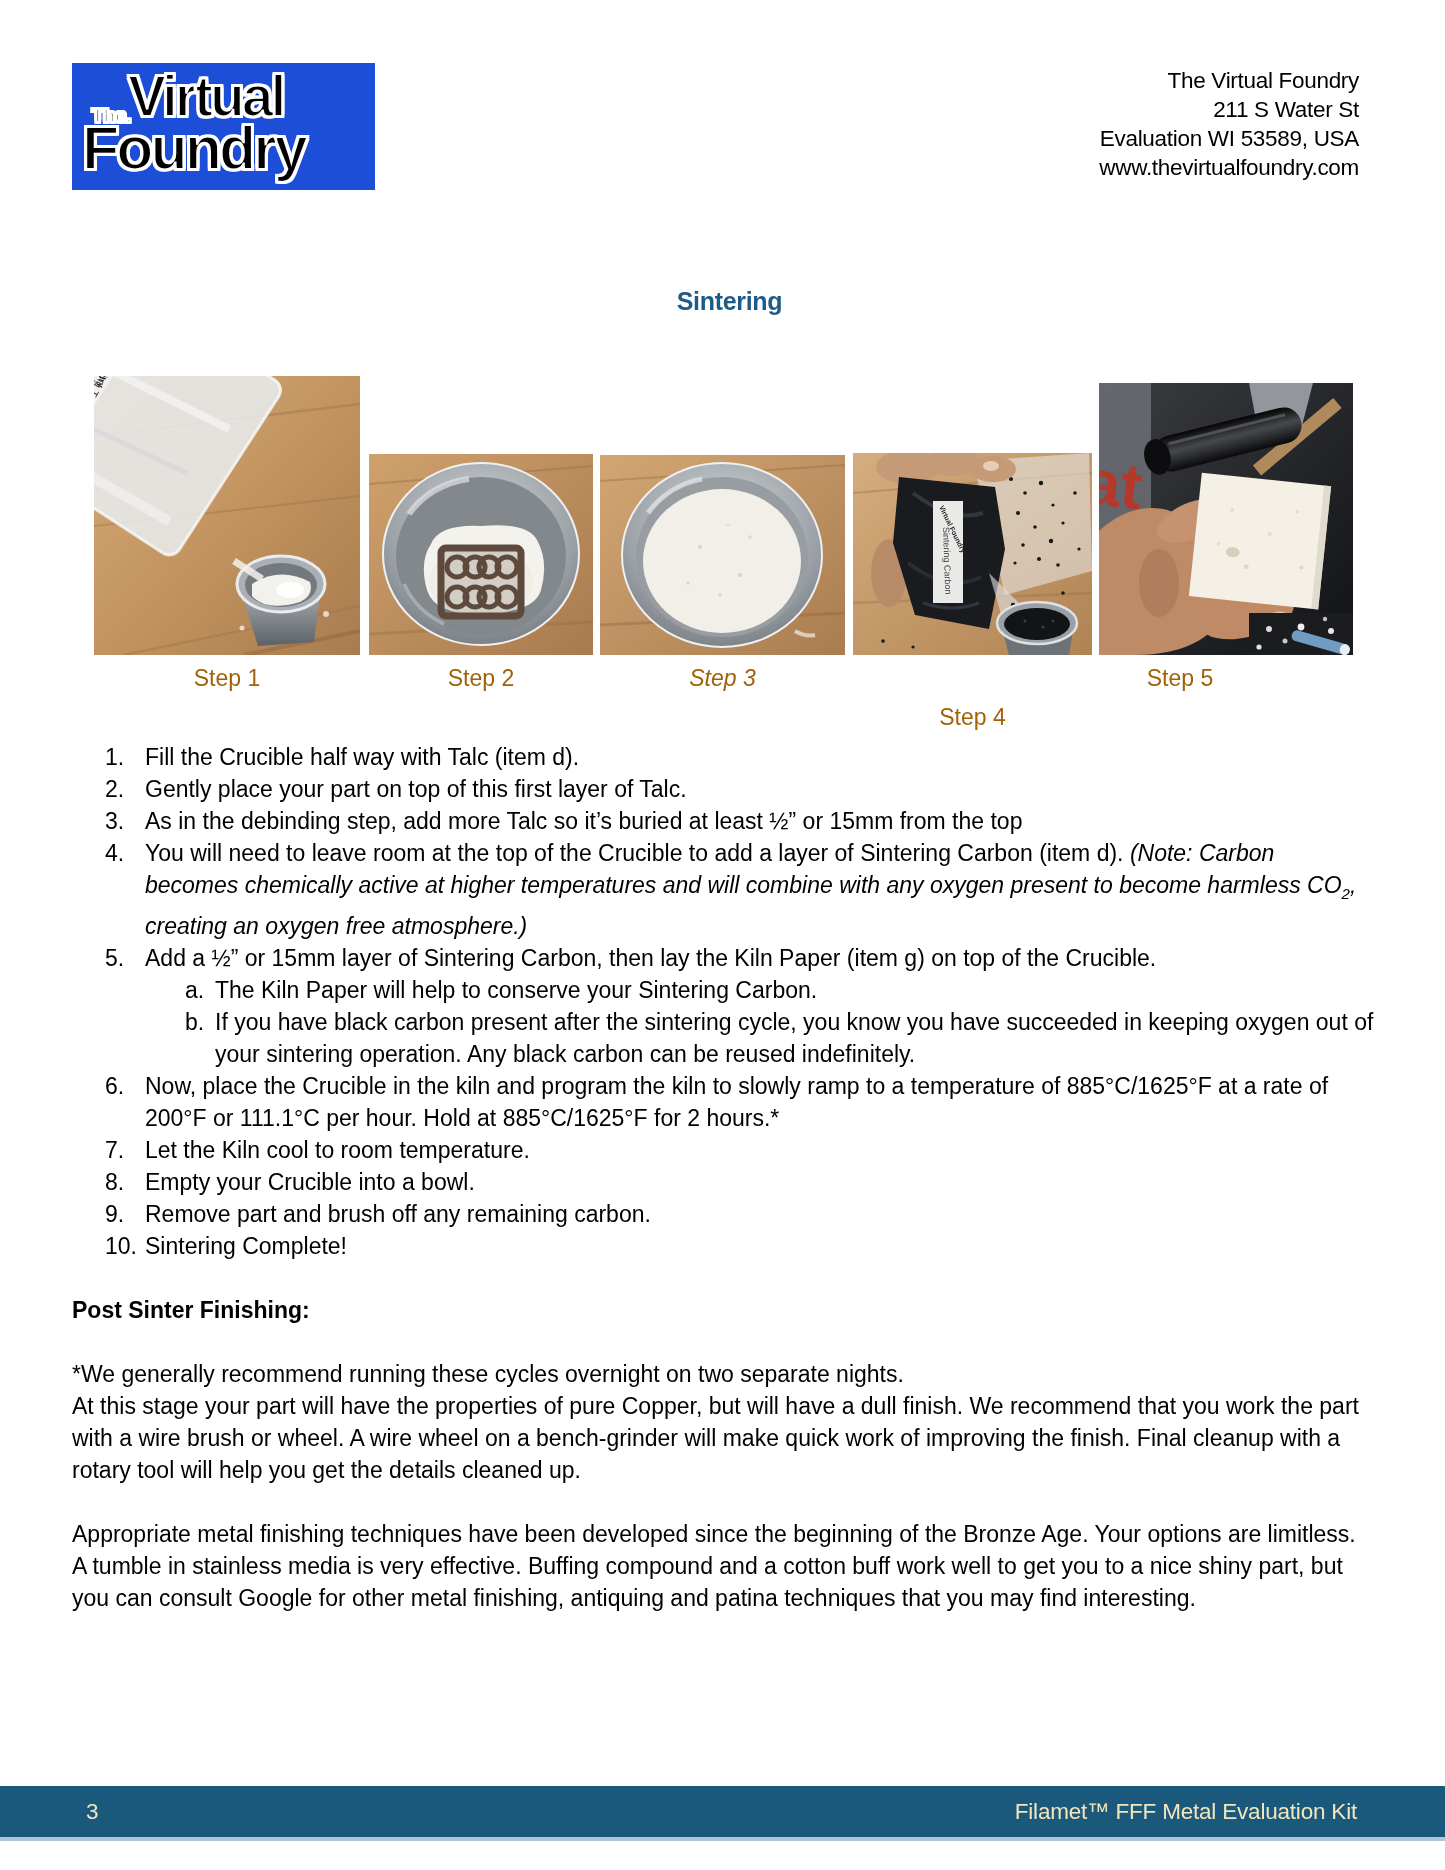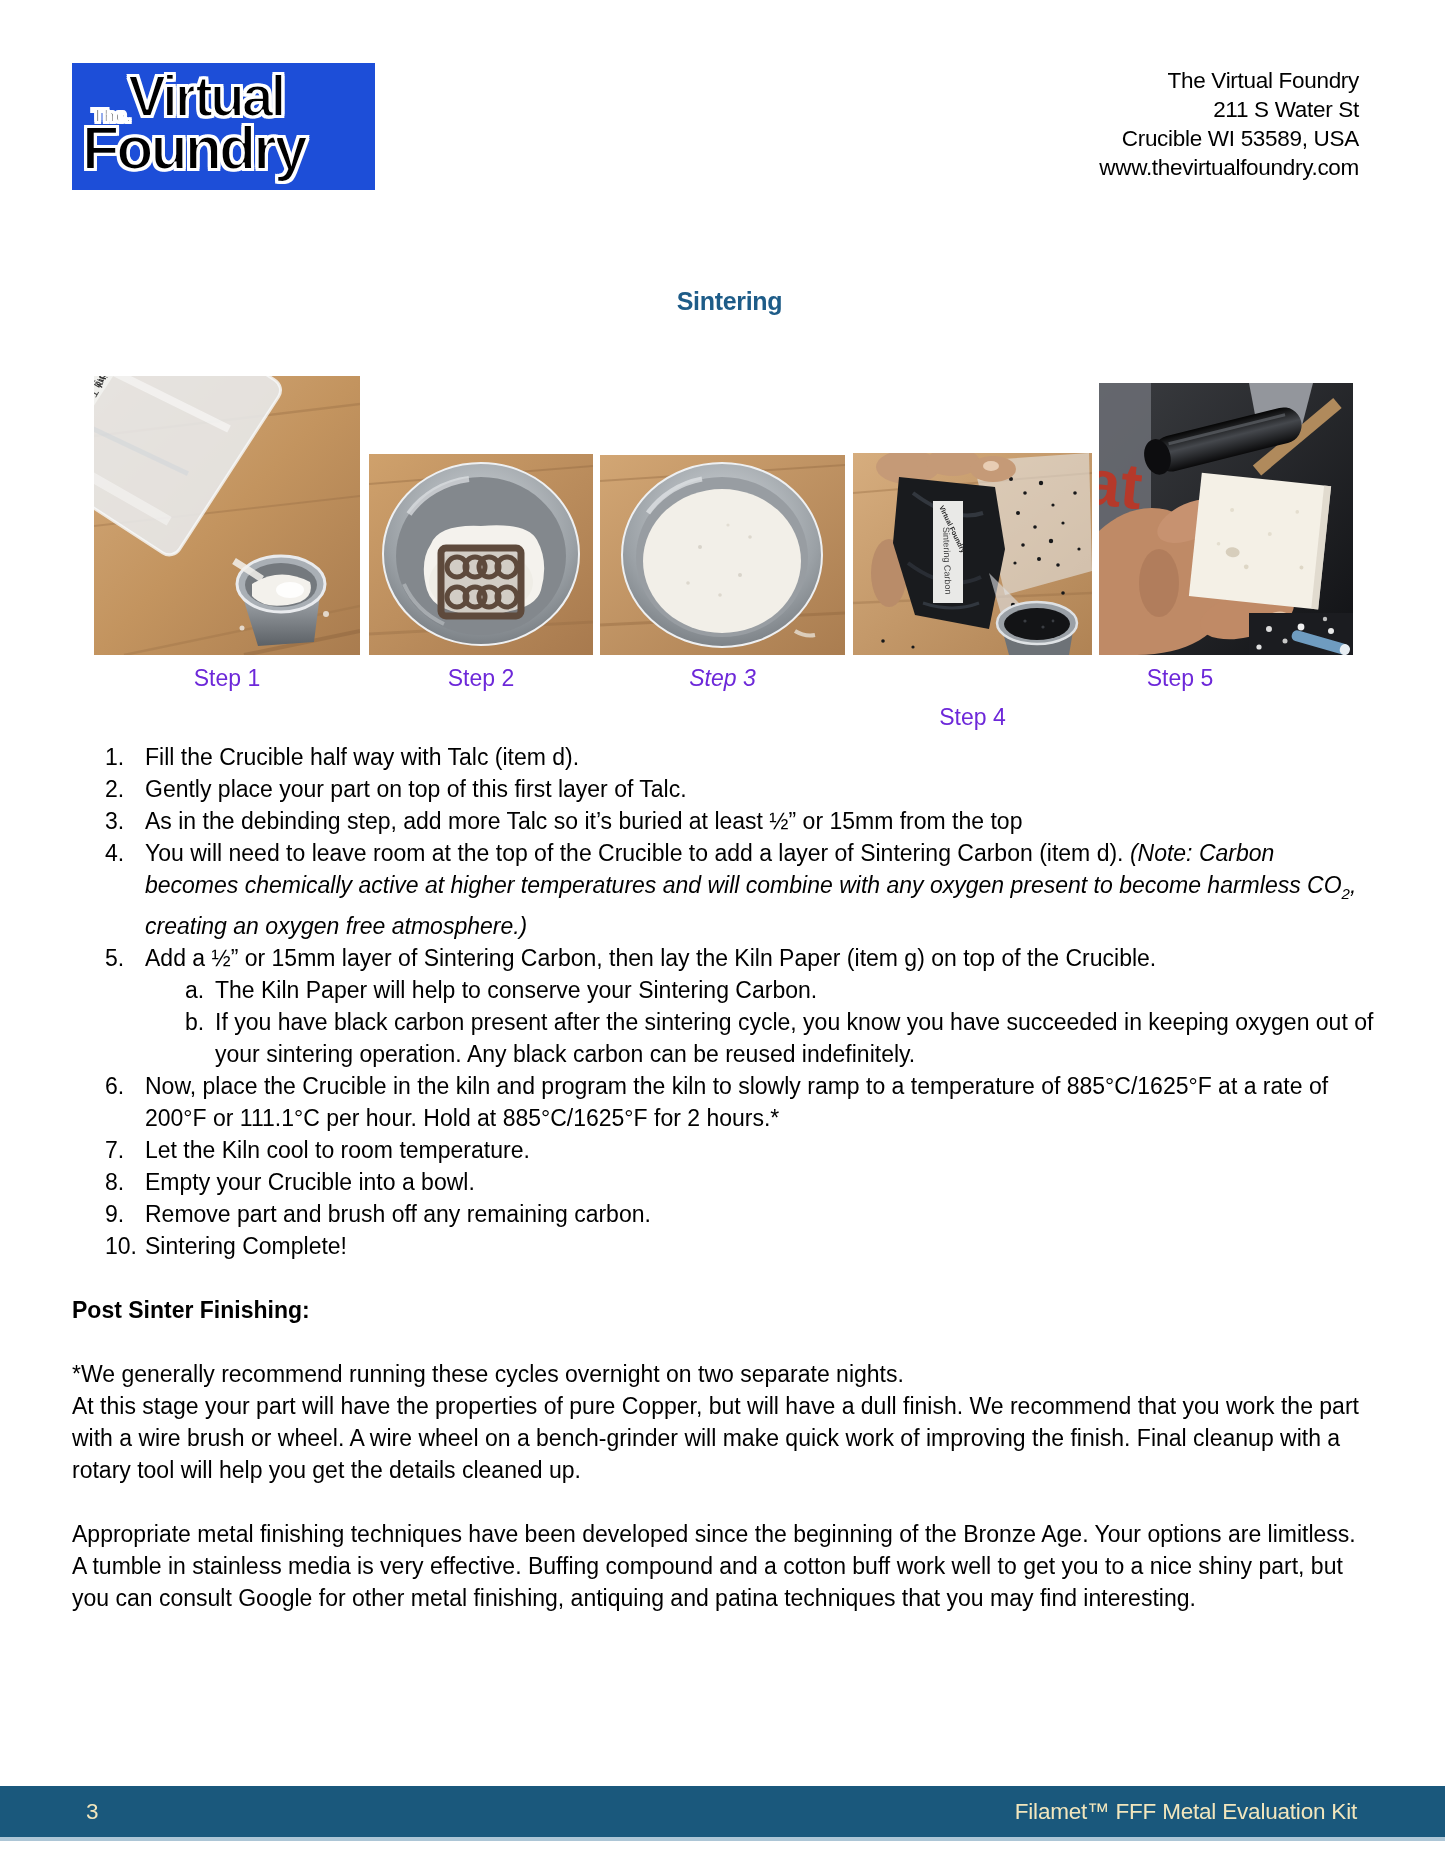--- a/index.html
+++ b/index.html
@@ -23,21 +23,21 @@
     font-size:22.5px;line-height:29px;letter-spacing:-0.3px;
   }
   
   .doc-title{
     position:absolute;left:0;top:287px;width:100%;text-align:center;
     font-size:25px;font-weight:bold;color:#1e5c88;letter-spacing:-0.3px;padding-left:7px;
   }
   
   .photo{position:absolute;overflow:hidden;}
   .photo svg{display:block;}
-  .caption{position:absolute;top:665px;font-size:23px;text-align:center;color:#6d28d9;}
+  .caption{position:absolute;top:665px;font-size:23px;text-align:center;color:#a16207;}
   
   .bodytext{position:absolute;left:72px;top:741px;width:1302px;font-size:23px;line-height:32px;}
   .li{display:flex;}
   .li-num{flex:none;width:40px;margin-left:33px;}
   .li-body{flex:1;}
   .sub .li-num{width:30px;margin-left:113px;}
   .ital{font-style:italic;}
   sub.ital{font-size:15px;}
   .mt1{margin-top:32px;}
   .bold{font-weight:bold;}
@@ -57,21 +57,21 @@
 
   <div class="logo-box">
     <span class="logo-word logo-the">The.</span>
     <span class="logo-word logo-virtual">Virtual</span>
     <span class="logo-word logo-foundry">Foundry</span>
   </div>
 
   <div class="address">
     <div>The Virtual Foundry</div>
     <div>211 S Water St</div>
-    <div>Crucible WI  53589, USA</div>
+    <div>Evaluation WI  53589, USA</div>
     <div>www.thevirtualfoundry.com</div>
   </div>
 
   <div class="doc-title">Sintering</div>
 
   <div class="photo" style="left:94px;top:376px;width:266px;height:279px;" aria-label="Bag of Sintering Talc being poured into a steel crucible on a wood table">
     <svg width="266" height="279" viewBox="0 0 266 279">
       <defs>
         <linearGradient id="p1wood" x1="0" y1="0" x2="1" y2="1">
           <stop offset="0" stop-color="#d4ab7c"></stop>

